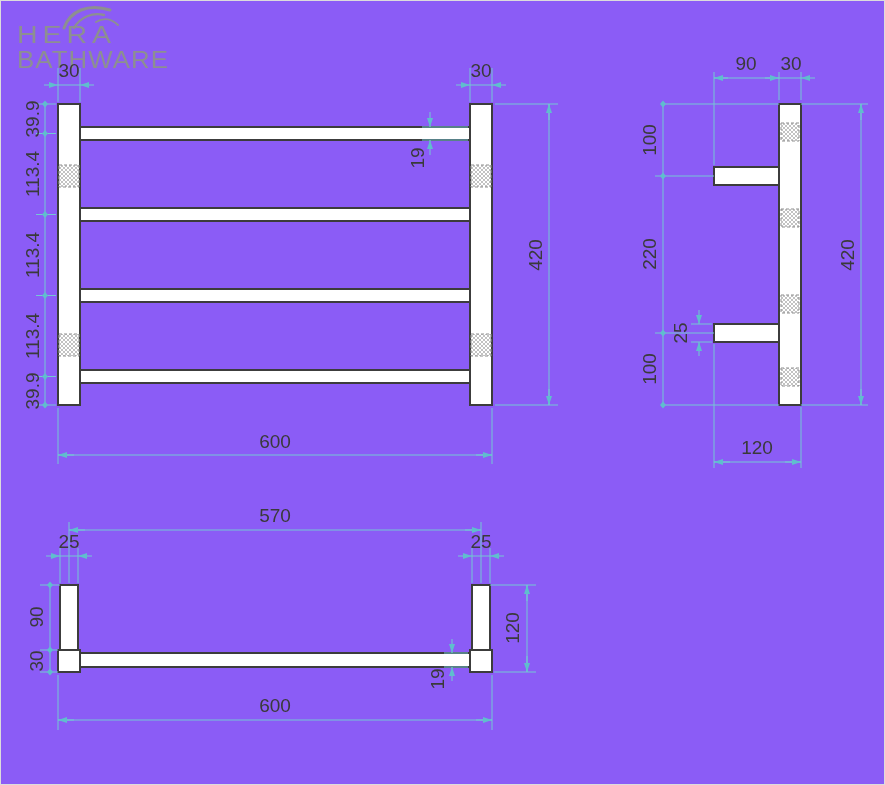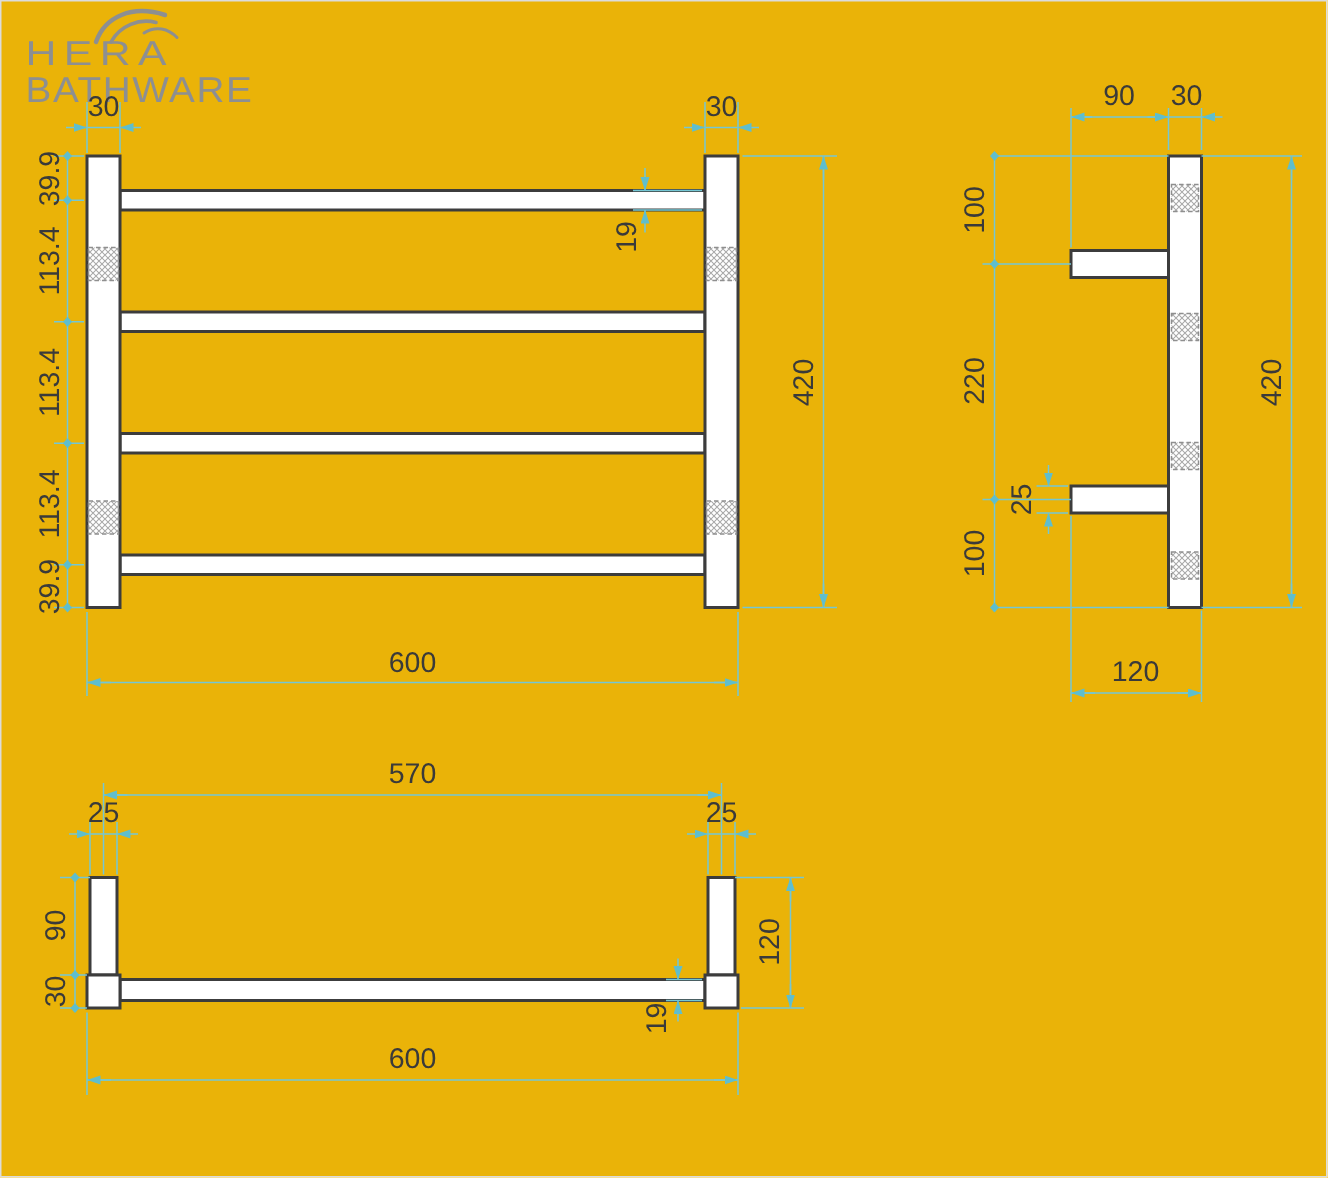--- a/index.html
+++ b/index.html
@@ -1,16 +1,16 @@
 <!DOCTYPE html>
 <html><head>
 <meta charset="utf-8">
 <style>
   html,body{margin:0;padding:0;background:#ffffff;}
-  .page{position:relative;width:885px;height:785px;background:#eab308;overflow:hidden;}
+  .page{position:relative;width:885px;height:785px;background:#8b5cf6;overflow:hidden;}
   svg{display:block;}
   .geo{stroke:#3c3c3c;stroke-width:2;fill:#ffffff;}
   .hatch{fill:url(#hp);stroke:#8f8f8f;stroke-width:1;stroke-dasharray:3 2;}
   .dline{stroke:#74c7d4;stroke-width:1;fill:none;}
   .stub{stroke:#74c7d4;stroke-width:1;fill:none;}
   .dim{font-family:"Liberation Sans",sans-serif;font-size:19px;fill:#3a3a3a;}
   .logo1{font-family:"Liberation Sans",sans-serif;font-size:23px;font-weight:300;fill:#8d8f91;letter-spacing:4px;}
   .logo2{font-family:"Liberation Sans",sans-serif;font-size:24px;font-weight:300;fill:#8d8f91;letter-spacing:1px;}
   .swirl{stroke:#8d8f91;fill:none;stroke-linecap:round;}
 </style>

